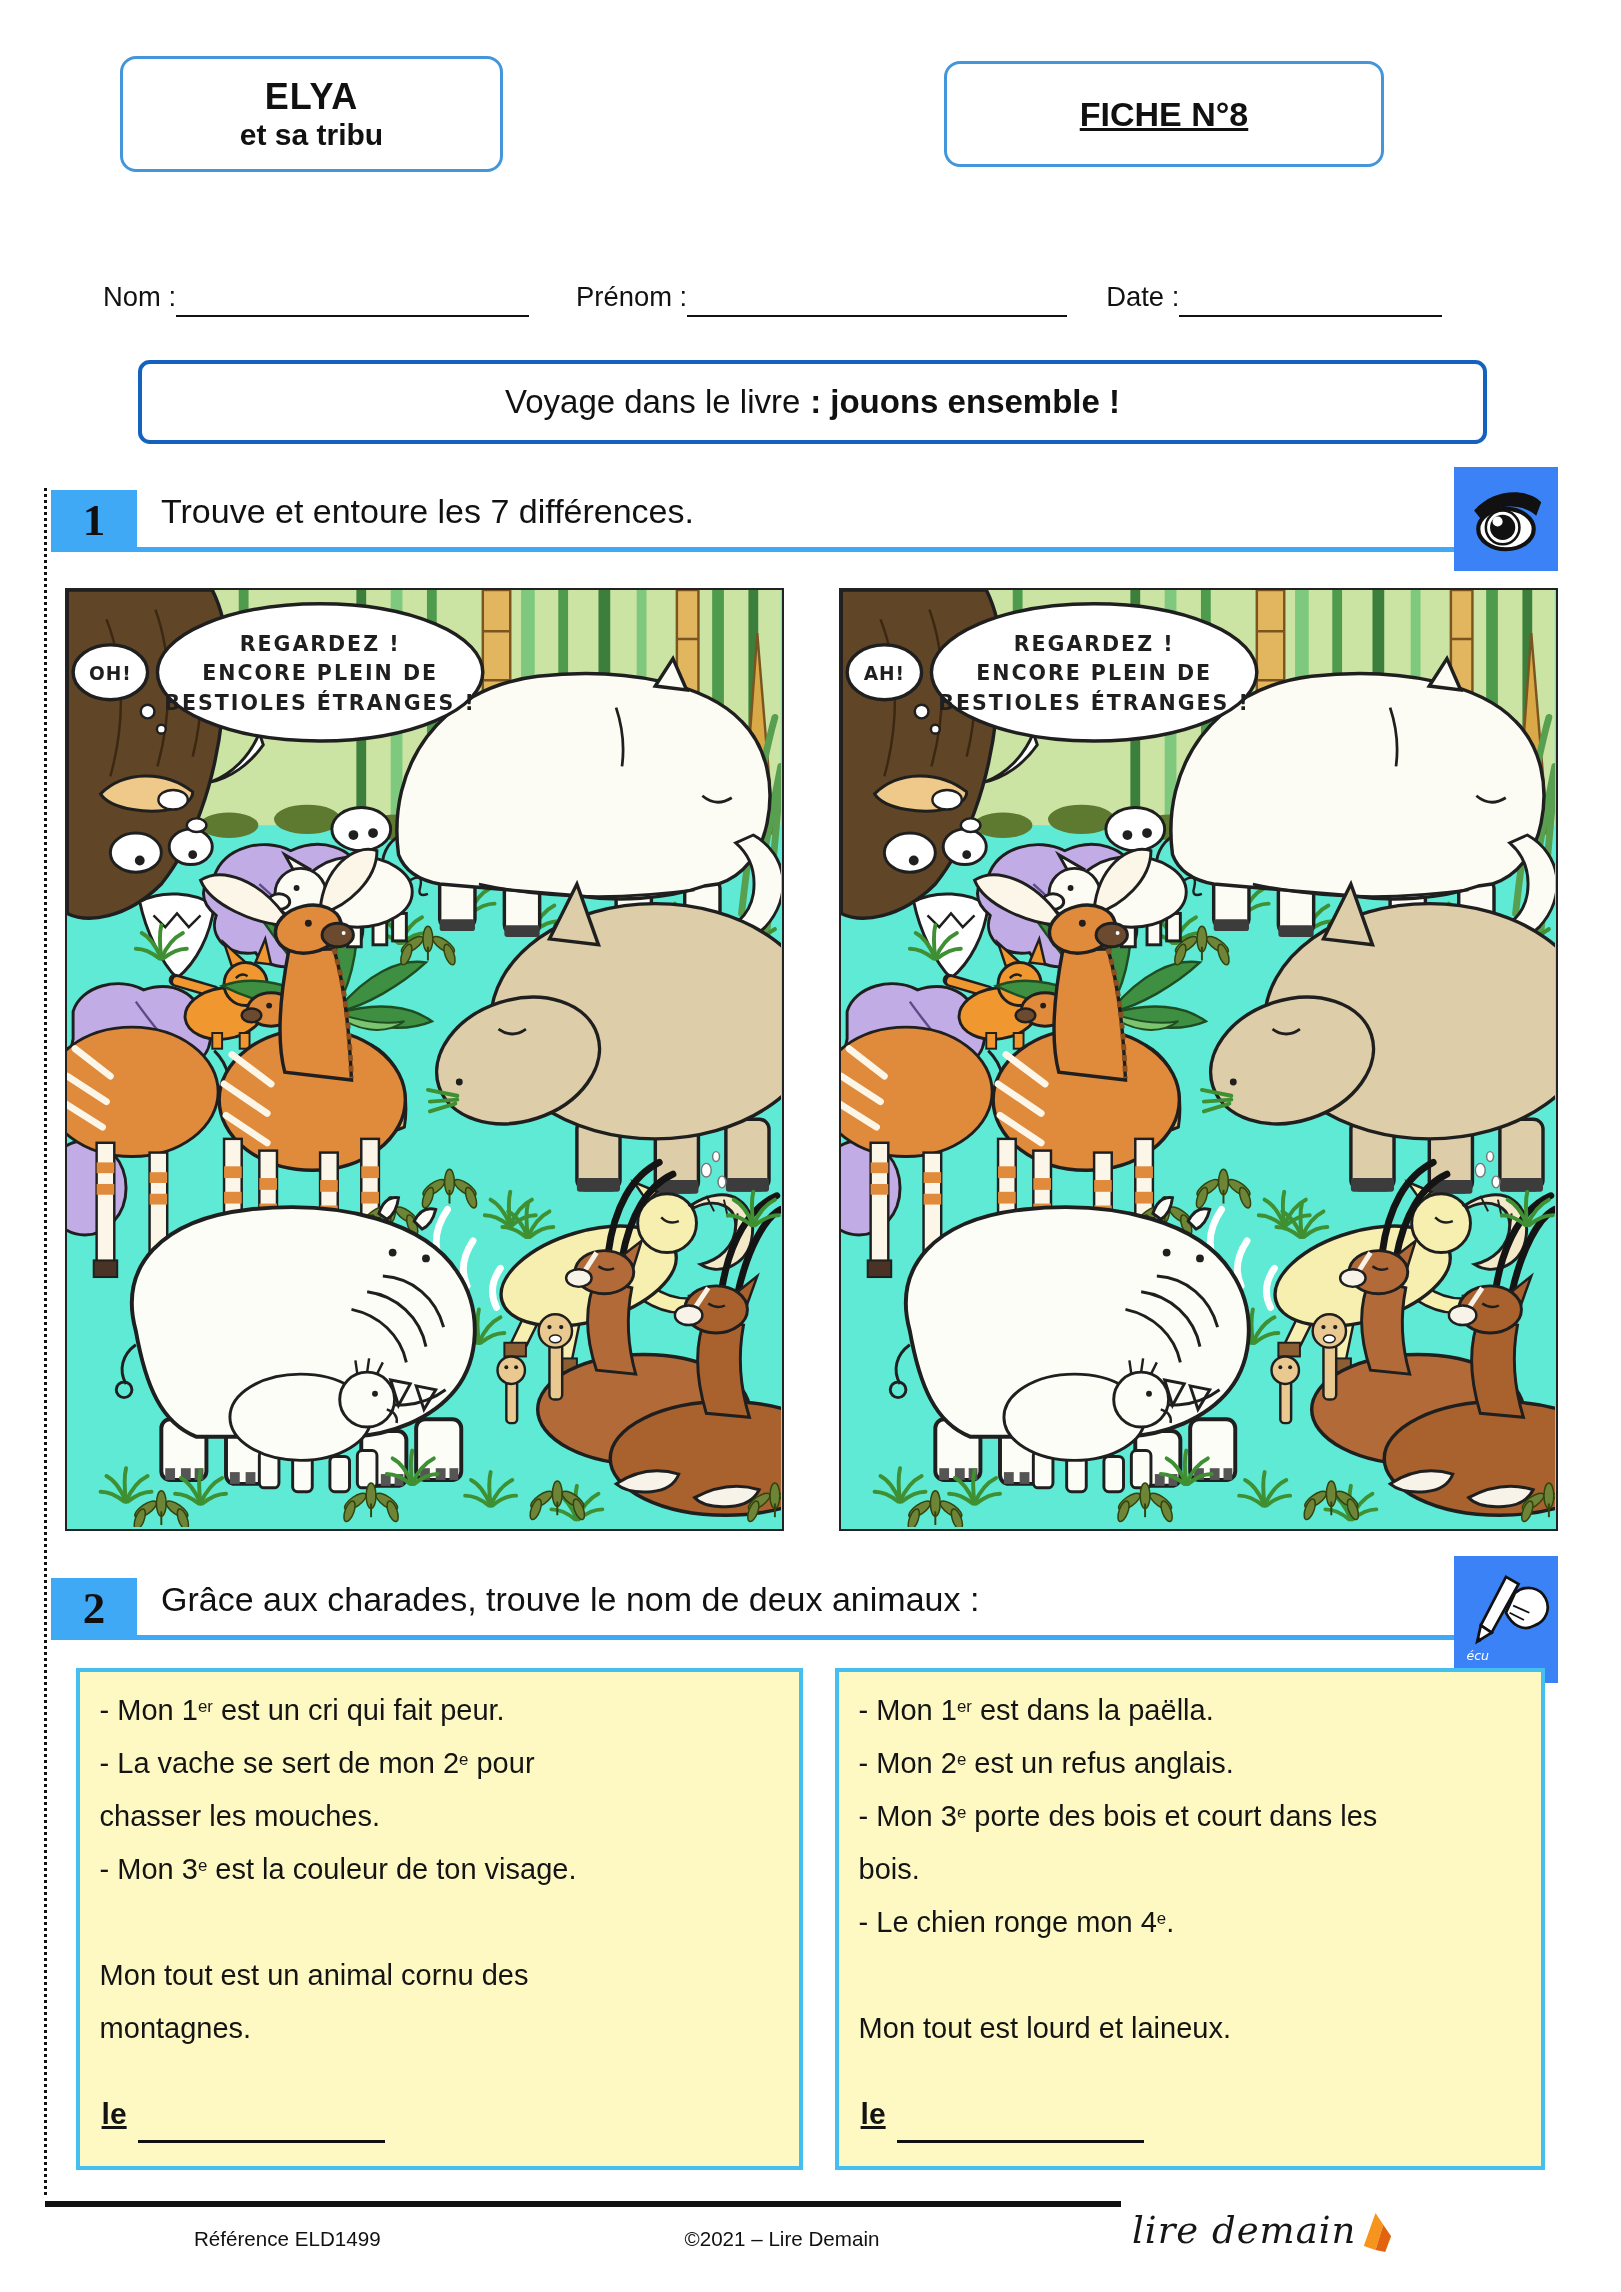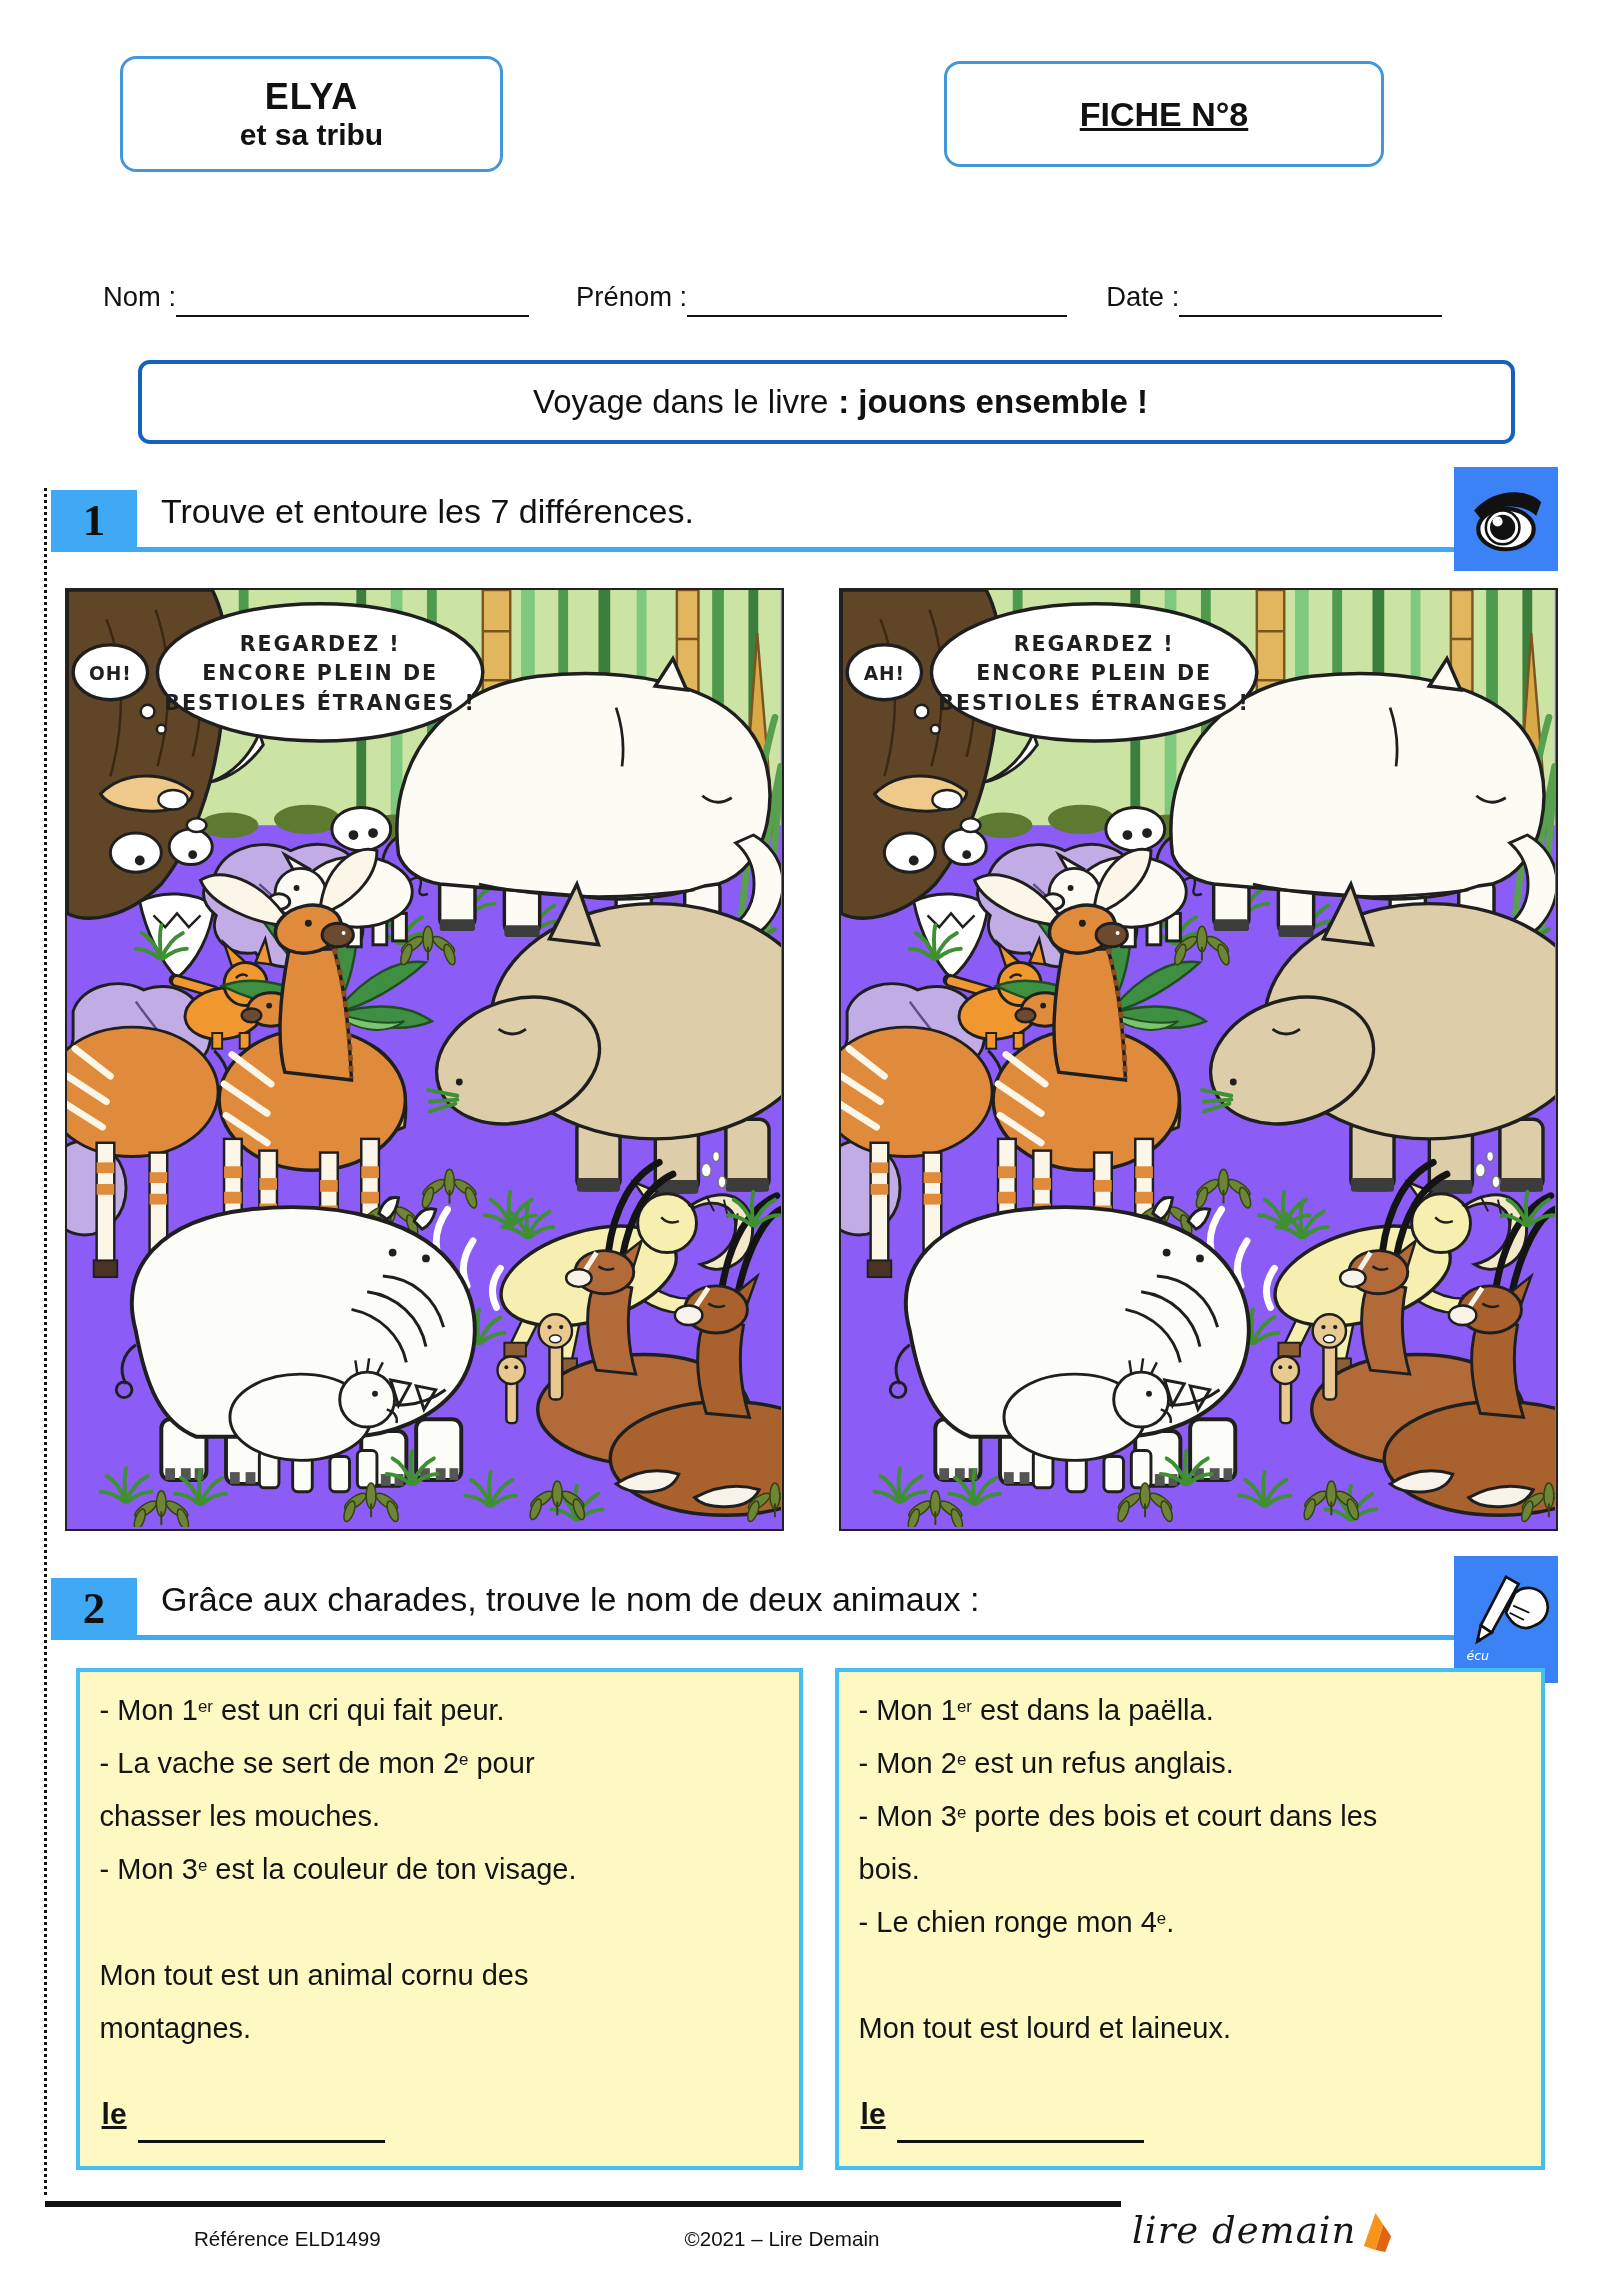--- a/index.html
+++ b/index.html
@@ -15,36 +15,36 @@
   .hdr-fiche{font-size:34px;font-weight:bold;text-decoration:underline;}
   
   .identity{position:absolute;left:103px;top:278px;width:1419px;display:flex;align-items:flex-end;font-size:27.4px;}
   .identity .lbl{white-space:nowrap;padding-bottom:3.9px;}
   .identity .blank{border-bottom:2.9px solid #111;height:37px;}
   .blank-nom{width:353px;margin-right:47px;}
   .blank-prenom{width:380px;margin-right:39px;}
   .blank-date{width:263px;}
   
   .banner{position:absolute;left:138px;top:360px;width:1341px;height:76px;border:4.9px solid #1462BE;
-          border-radius:11.8px;display:flex;align-items:center;justify-content:center;font-size:33px;background:#fff;padding-left:28px;}
+          border-radius:11.8px;display:flex;align-items:center;justify-content:center;font-size:33px;background:#fff;}
   .banner .bold{font-weight:bold;margin-left:9.8px;}
   
   .dotted-border{position:absolute;left:44px;top:488px;height:1707px;width:0;border-left:3.9px dotted #111;}
   
   .sec{position:absolute;left:51px;width:1507px;height:69px;}
   .sec-num{position:absolute;left:0;top:2px;width:86px;height:59px;background:#3FA9F5;
            font-family:"Liberation Serif", serif;font-size:45px;font-weight:bold;color:#101010;
            display:flex;align-items:center;justify-content:center;}
   .sec-title{position:absolute;left:110px;top:3.9px;font-size:34px;font-weight:normal;white-space:nowrap;}
   .sec-line{position:absolute;left:0;top:59px;width:1404px;height:4.9px;background:#3FA9F5;}
   .sec-icon{position:absolute;right:0;width:104px;background:#3b82f6;display:flex;align-items:center;justify-content:center;}
   #sec1 .sec-icon{top:-20.6px;height:104px;}
   #sec2 .sec-icon{top:-19.6px;height:127px;}
   
-  .panel{position:absolute;top:588px;width:719px;height:943px;border:2.9px solid #222;background:#8b5cf6;box-sizing:border-box;}
+  .panel{position:absolute;top:588px;width:719px;height:943px;border:2.9px solid #222;background:#5eead4;box-sizing:border-box;}
   #panel-left{left:65px;} #panel-right{left:839px;}
   .panel svg.scene{display:block;width:714px;height:937px;}
   .bubble-big{font-family:"DejaVu Sans", sans-serif;font-size:21px;font-weight:600;letter-spacing:2px;text-anchor:middle;fill:#1f1f1f;}
   .bubble-small{font-family:"DejaVu Sans", sans-serif;font-size:19px;font-weight:600;letter-spacing:1px;text-anchor:middle;fill:#1f1f1f;}
   
   .charade{position:absolute;top:1668px;height:502px;border:4.9px solid #45BFF0;background:#fef9c3;box-sizing:border-box;
            font-size:29px;line-height:53px;color:#141414;}
   #charade-left{left:76px;width:727px;}
   #charade-right{left:835px;width:710px;}
   .charade .lines{padding:11.8px 19.6px 0 19.6px;}

